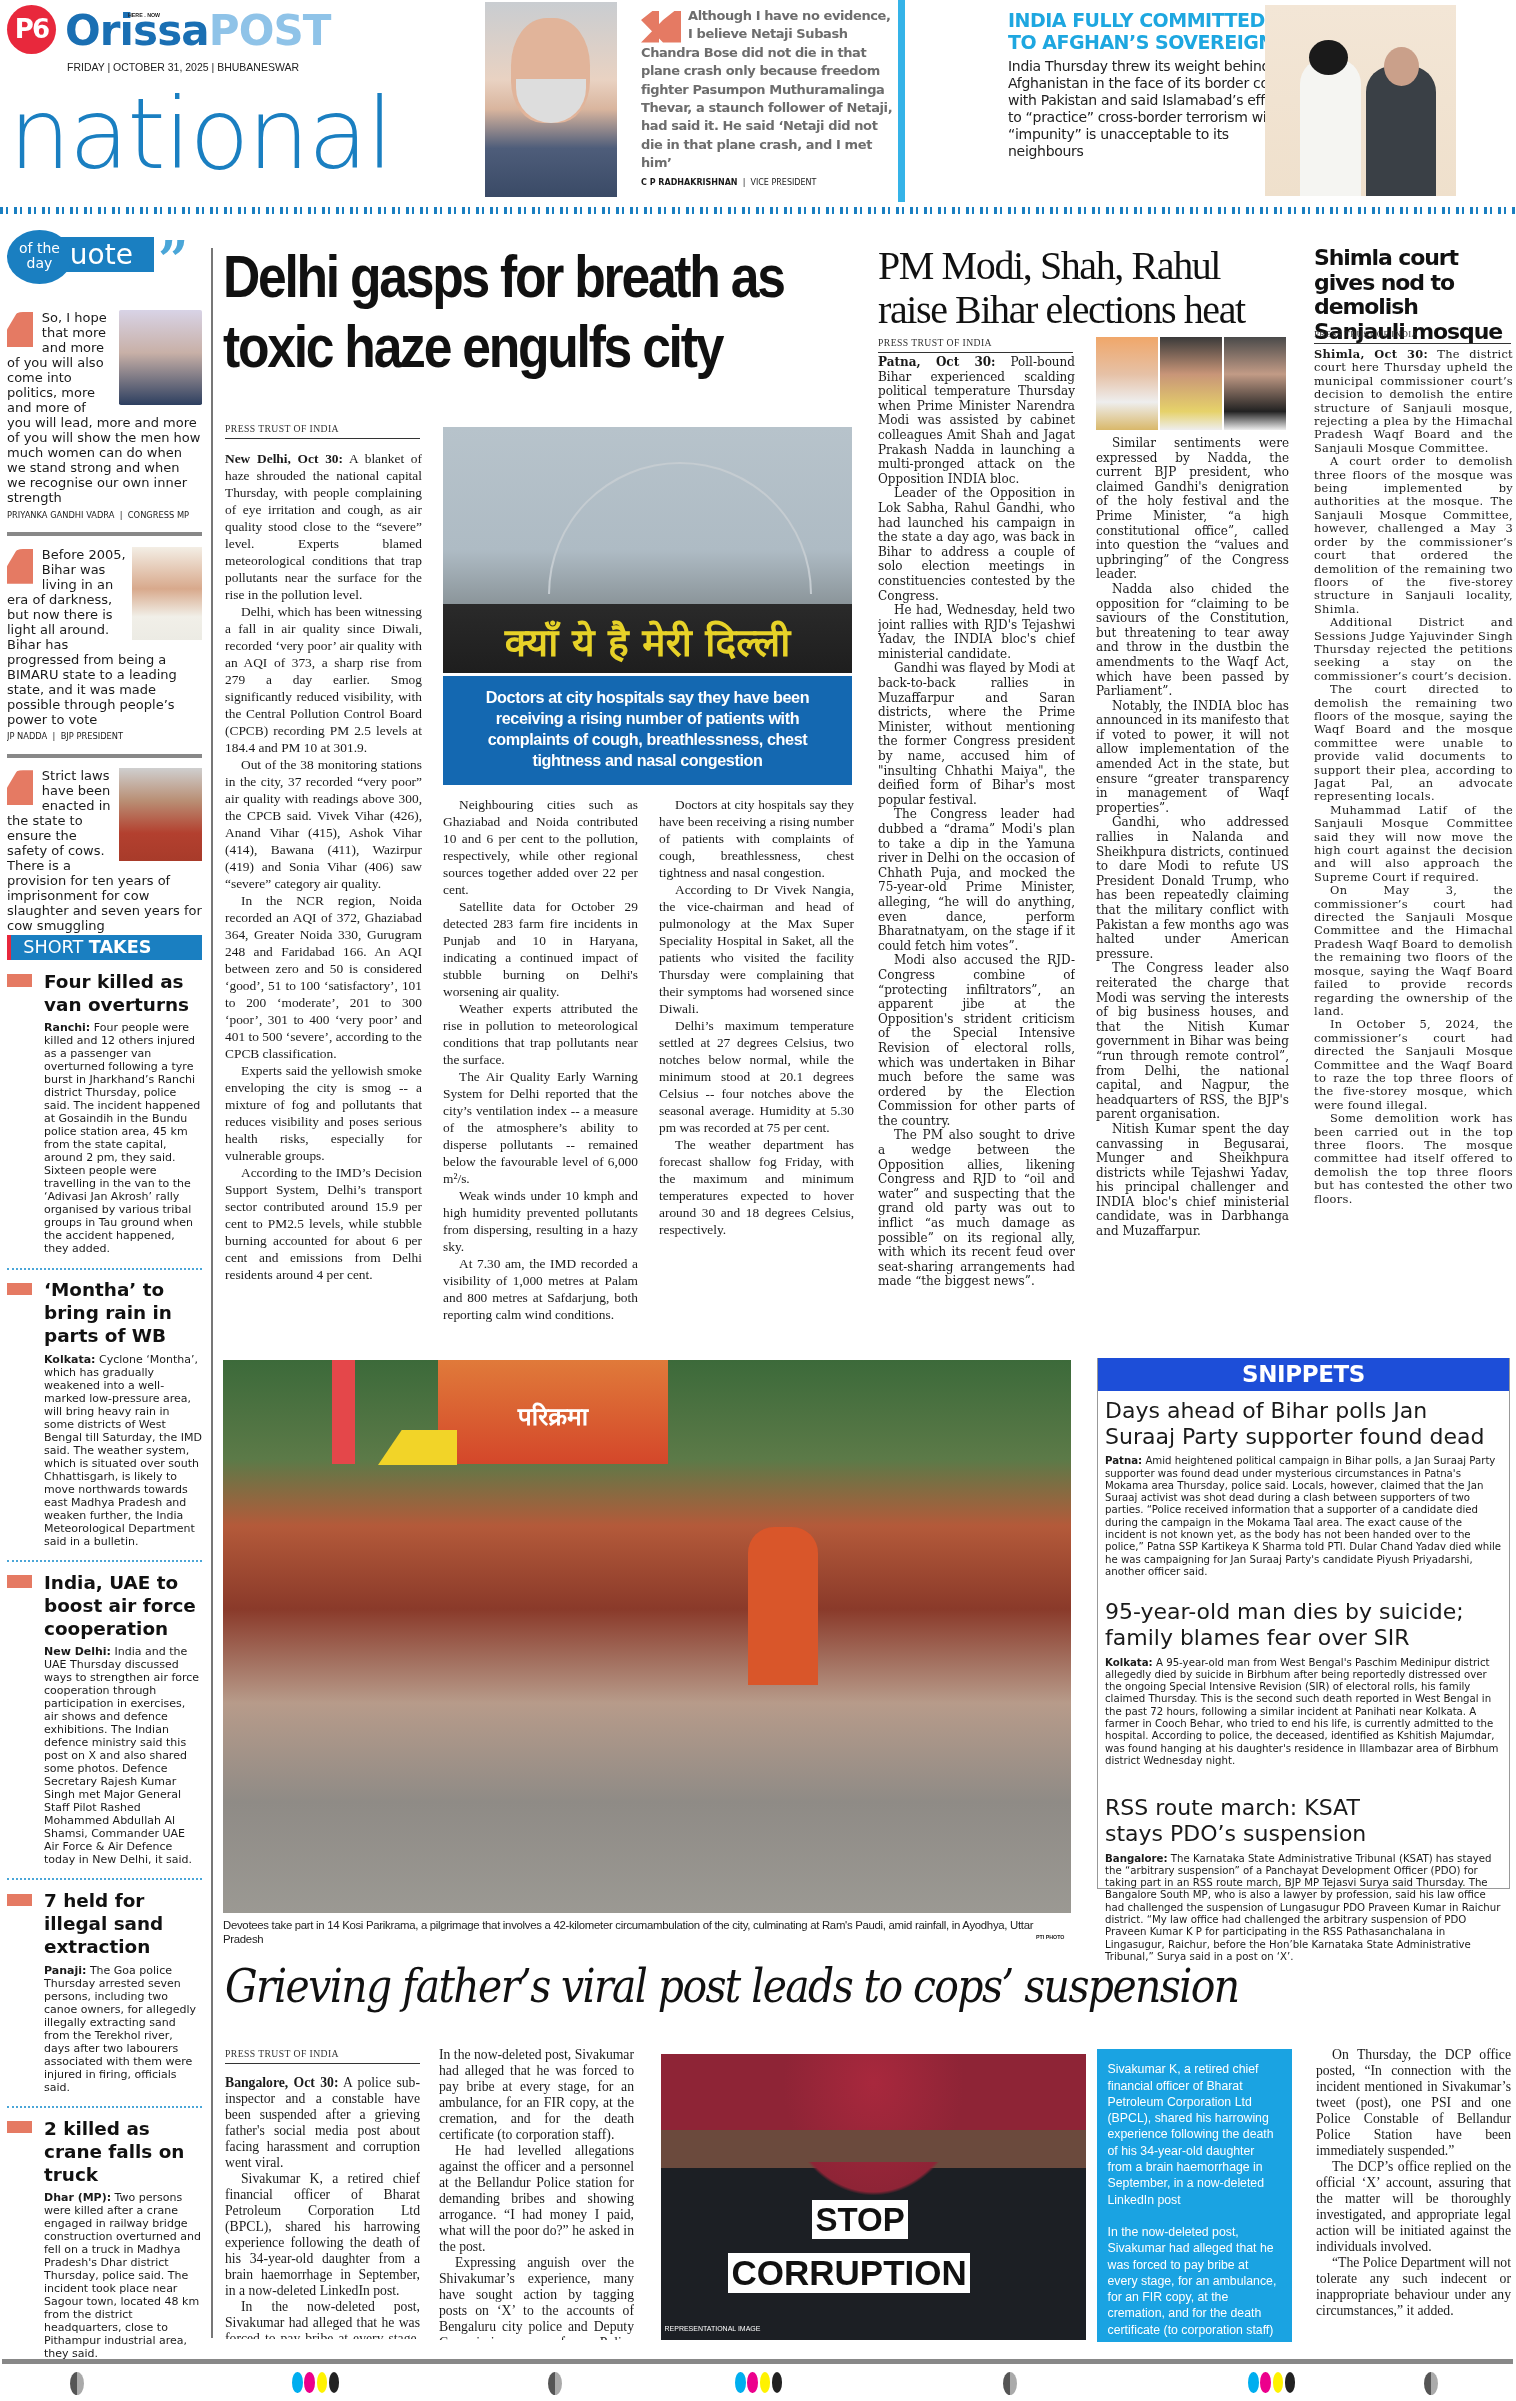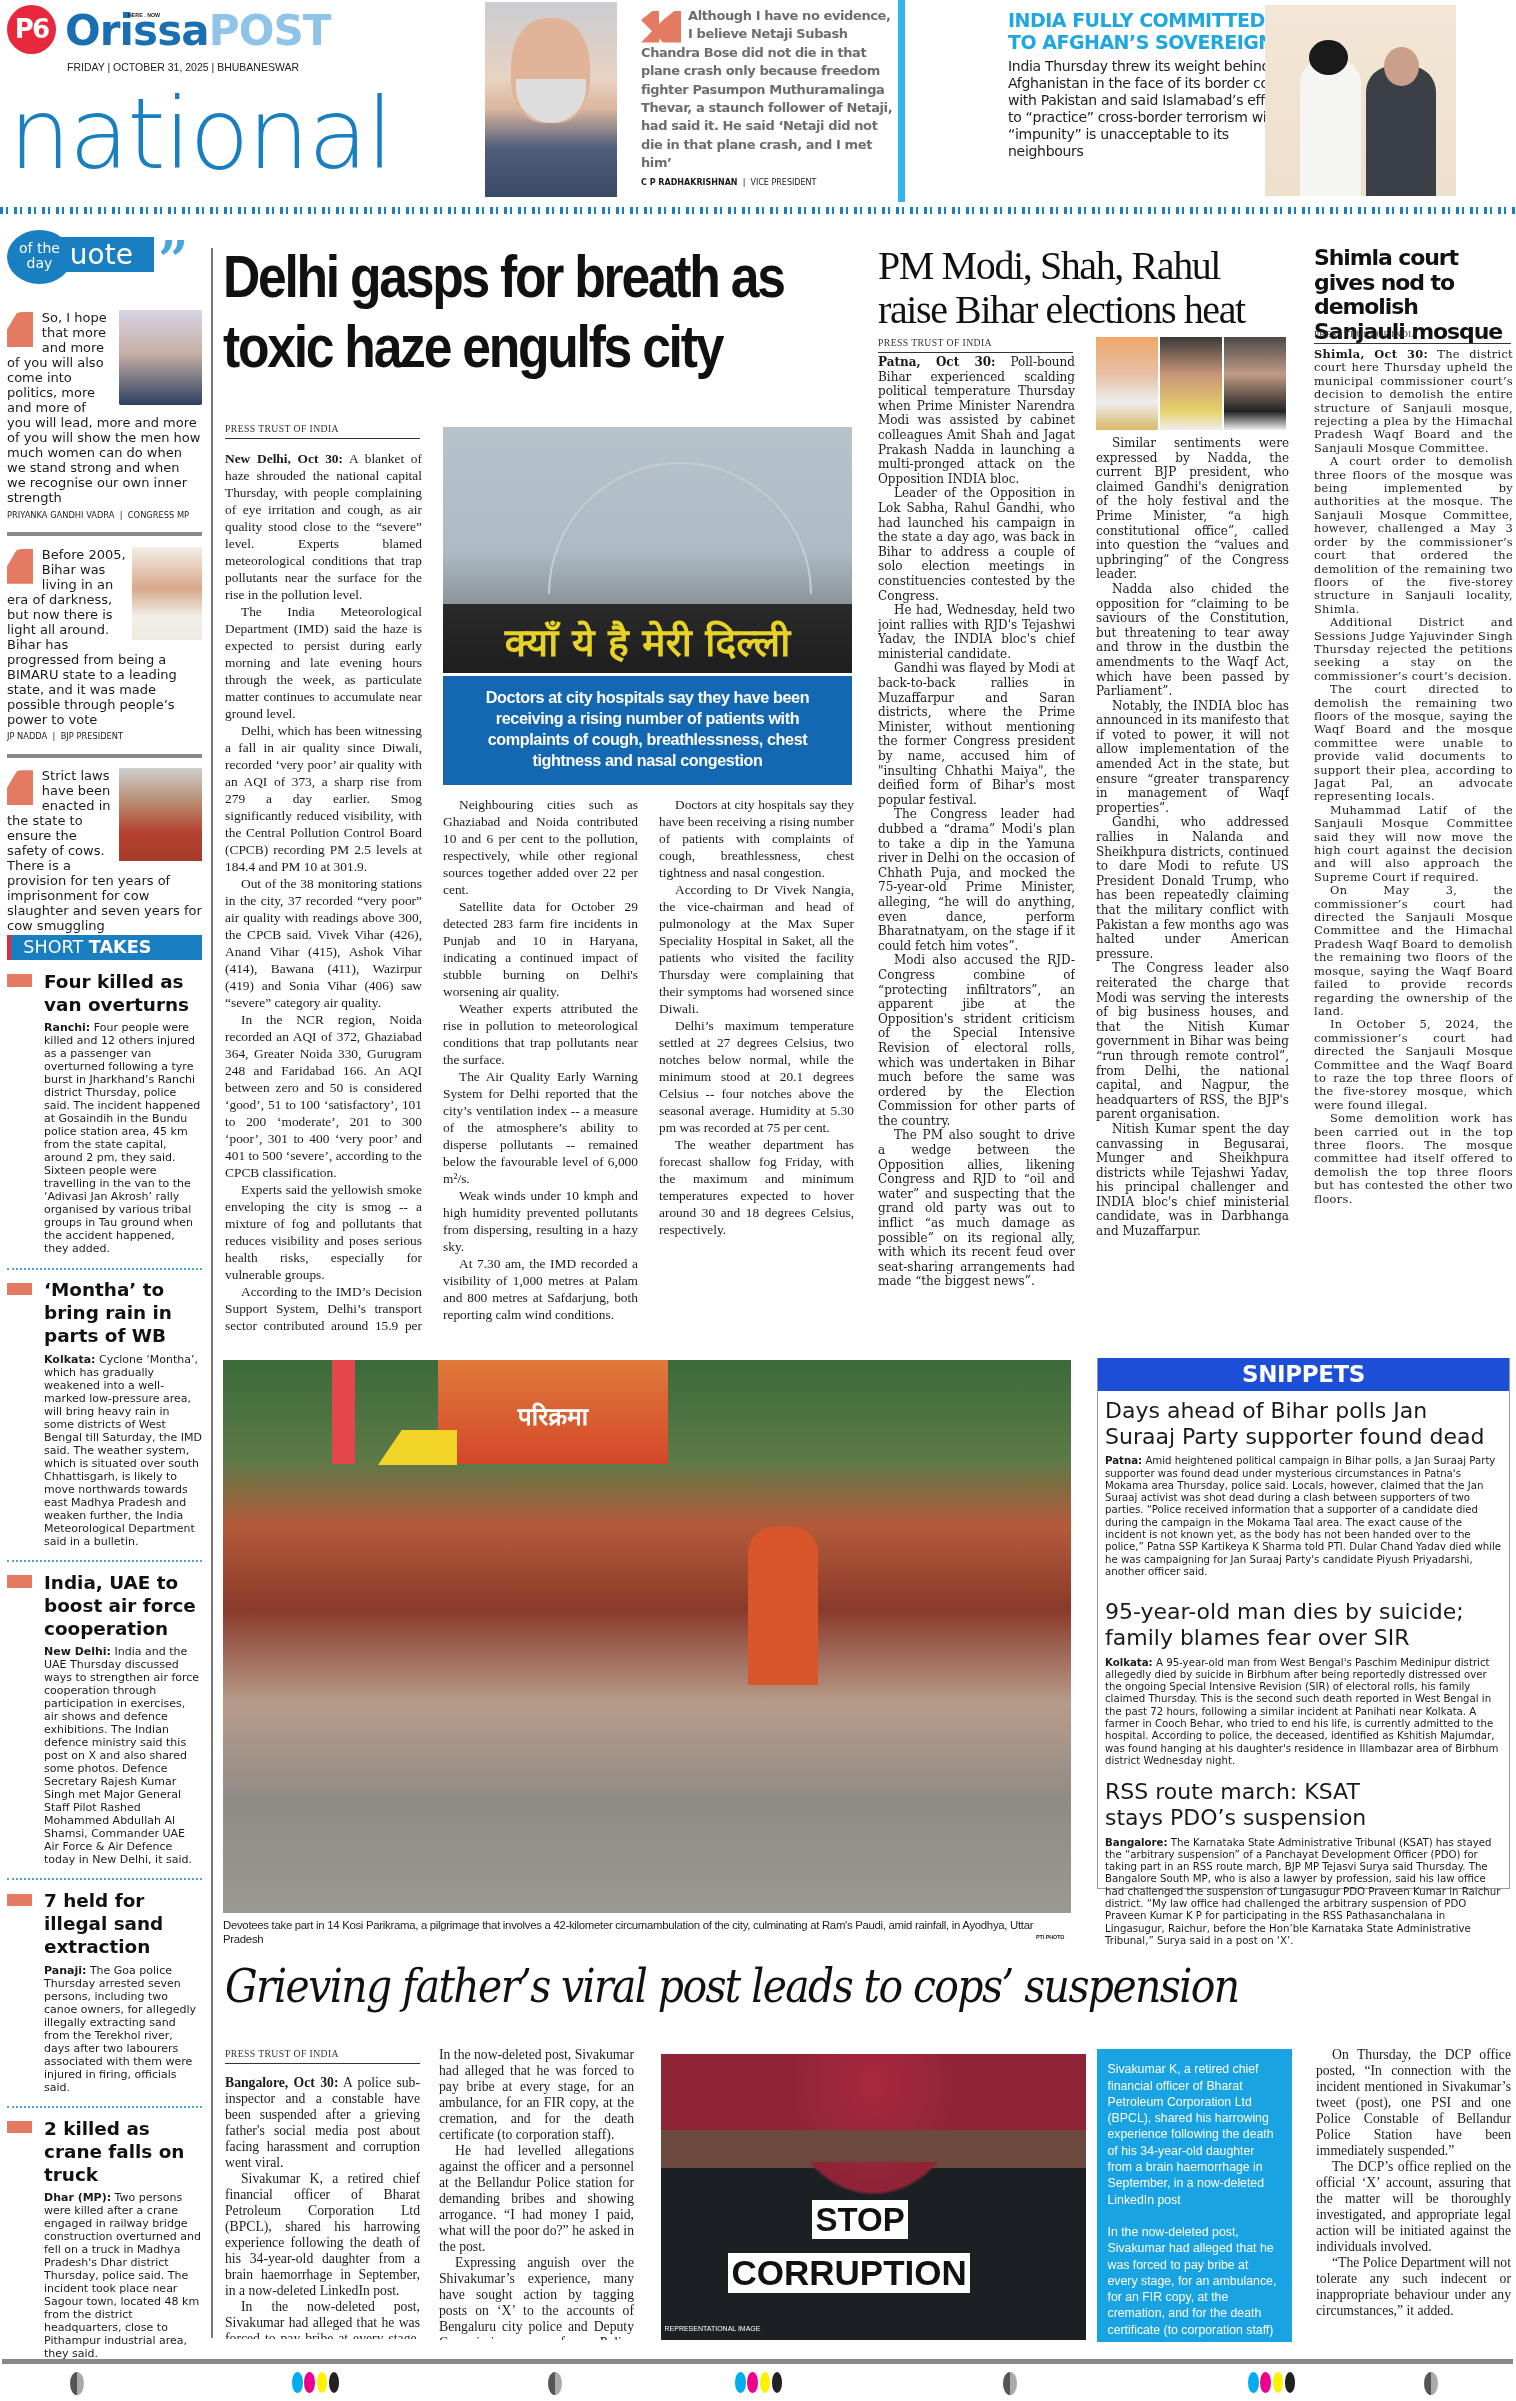--- a/index.html
+++ b/index.html
@@ -127,21 +127,20 @@
 
 <div class="abs" style="left:223px;top:242px;width:632px;font-family:'Liberation Sans',sans-serif;font-weight:bold;font-size:60px;line-height:70px;letter-spacing:-2.6px;transform:scaleX(.86);transform-origin:left;white-space:nowrap;color:#111">
   <div>Delhi gasps for breath as</div>
     <div>toxic haze engulfs city</div>
 </div>
 <div class="abs" style="left:225px;top:423px;width:195px">
     <div class="byline">PRESS TRUST OF INDIA</div>
   </div>
 <div class="abs body-txt" style="left:225px;top:450px;width:197px;height:887px;overflow:hidden">
   <p class="first"><span class="dateline">New Delhi, Oct 30:</span> <span>A blanket of haze shrouded the national capital Thursday, with people complaining of eye irritation and cough, as air quality stood close to the “severe” level. Experts blamed meteorological conditions that trap pollutants near the surface for the rise in the pollution level.</span></p>
-  <p>The India Meteorological Department (IMD) said the haze is expected to persist during early morning and late evening hours through the week, as particulate matter continues to accumulate near ground level.</p>
   <p>Delhi, which has been witnessing a fall in air quality since Diwali, recorded ‘very poor’ air quality with an AQI of 373, a sharp rise from 279 a day earlier. Smog significantly reduced visibility, with the Central Pollution Control Board (CPCB) recording PM 2.5 levels at 184.4 and PM 10 at 301.9.</p>
   <p>Out of the 38 monitoring stations in the city, 37 recorded “very poor” air quality with readings above 300, the CPCB said. Vivek Vihar (426), Anand Vihar (415), Ashok Vihar (414), Bawana (411), Wazirpur (419) and Sonia Vihar (406) saw “severe” category air quality.</p>
   <p>In the NCR region, Noida recorded an AQI of 372, Ghaziabad 364, Greater Noida 330, Gurugram 248 and Faridabad 166. An AQI between zero and 50 is considered ‘good’, 51 to 100 ‘satisfactory’, 101 to 200 ‘moderate’, 201 to 300 ‘poor’, 301 to 400 ‘very poor’ and 401 to 500 ‘severe’, according to the CPCB classification.</p>
   <p>Experts said the yellowish smoke enveloping the city is smog -- a mixture of fog and pollutants that reduces visibility and poses serious health risks, especially for vulnerable groups.</p>
   <p>According to the IMD’s Decision Support System, Delhi’s transport sector contributed around 15.9 per cent to PM2.5 levels, while stubble burning accounted for about 6 per cent and emissions from Delhi residents around 4 per cent.</p>
 </div>
 <div class="abs photo" style="left:443px;top:427px;width:409px;height:246px;background:linear-gradient(180deg,#b7c3cb 0%,#aebbc4 50%,#8b959a 72%,#2a2a2a 72%,#1e1e1e 100%)">
   <div style="position:absolute;left:105px;top:35px;width:264px;height:132px;border:2.6px solid #c5ccd1;border-bottom:none;border-radius:132px 132px 0 0"></div>
   <div style="position:absolute;left:0;top:180px;width:409px;height:66px;display:flex;align-items:center;justify-content:center;font-family:'DejaVu Sans',sans-serif;font-weight:bold;font-size:39px;color:#e7d228">क्याँ ये है मेरी दिल्ली</div>
 </div>
@@ -219,21 +218,21 @@
   <div style="height:33px;background:#1d4ed8;color:#fff;font-family:'DejaVu Sans',sans-serif;font-weight:bold;font-size:23px;line-height:33px;text-align:center;letter-spacing:-0.4px">SNIPPETS</div>
   <div style="padding:7px 7px 0 7px">
     <div>
       <div class="snip-h">Days ahead of Bihar polls Jan Suraaj Party supporter found dead</div>
       <p class="snip-b"><b>Patna:</b> <span>Amid heightened political campaign in Bihar polls, a Jan Suraaj Party supporter was found dead under mysterious circumstances in Patna's Mokama area Thursday, police said. Locals, however, claimed that the Jan Suraaj activist was shot dead during a clash between supporters of two parties. “Police received information that a supporter of a candidate died during the campaign in the Mokama Taal area. The exact cause of the incident is not known yet, as the body has not been handed over to the police,” Patna SSP Kartikeya K Sharma told PTI. Dular Chand Yadav died while he was campaigning for Jan Suraaj Party's candidate Piyush Priyadarshi, another officer said.</span></p>
     </div>
     <div style="margin-top:21px">
       <div class="snip-h">95-year-old man dies by suicide; family blames fear over SIR</div>
       <p class="snip-b"><b>Kolkata:</b> <span>A 95-year-old man from West Bengal's Paschim Medinipur district allegedly died by suicide in Birbhum after being reportedly distressed over the ongoing Special Intensive Revision (SIR) of electoral rolls, his family claimed Thursday. This is the second such death reported in West Bengal in the past 72 hours, following a similar incident at Panihati near Kolkata. A farmer in Cooch Behar, who tried to end his life, is currently admitted to the hospital. According to police, the deceased, identified as Kshitish Majumdar, was found hanging at his daughter's residence in Illambazar area of Birbhum district Wednesday night.</span></p>
     </div>
-    <div style="margin-top:12px">
+    <div style="margin-top:28px">
       <div class="snip-h" style="width:264px">RSS route march: KSAT stays PDO’s suspension</div>
       <p class="snip-b"><b>Bangalore:</b> <span>The Karnataka State Administrative Tribunal (KSAT) has stayed the “arbitrary suspension” of a Panchayat Development Officer (PDO) for taking part in an RSS route march, BJP MP Tejasvi Surya said Thursday. The Bangalore South MP, who is also a lawyer by profession, said his law office had challenged the suspension of Lungasugur PDO Praveen Kumar in Raichur district. “My law office had challenged the arbitrary suspension of PDO Praveen Kumar K P for participating in the RSS Pathasanchalana in Lingasugur, Raichur, before the Hon’ble Karnataka State Administrative Tribunal,” Surya said in a post on ‘X’.</span></p>
     </div>
   </div>
 </div>
 
 <div class="abs" style="left:225px;top:1955px;width:1291px;font-family:'DejaVu Serif',serif;font-style:italic;font-size:47px;line-height:61px;letter-spacing:-1.8px;white-space:nowrap;color:#111;transform:scaleX(.87);transform-origin:left">Grieving father’s viral post leads to cops’ suspension</div>
 <div class="abs" style="left:225px;top:2048px;width:195px">
     <div class="byline">PRESS TRUST OF INDIA</div>
   </div>

